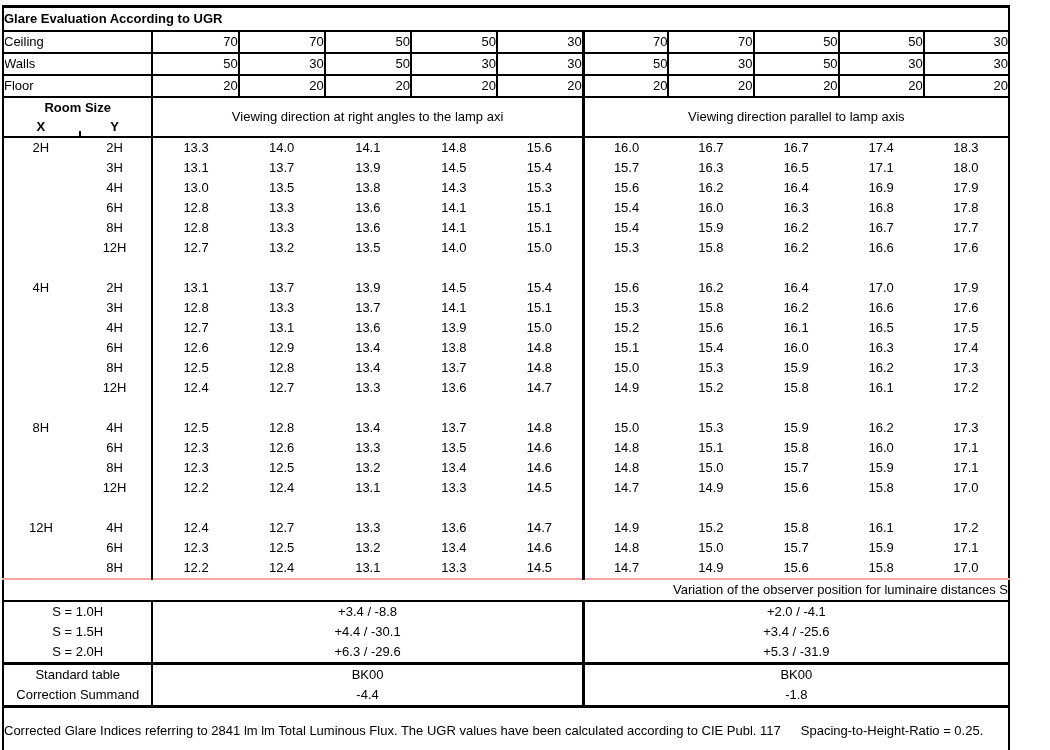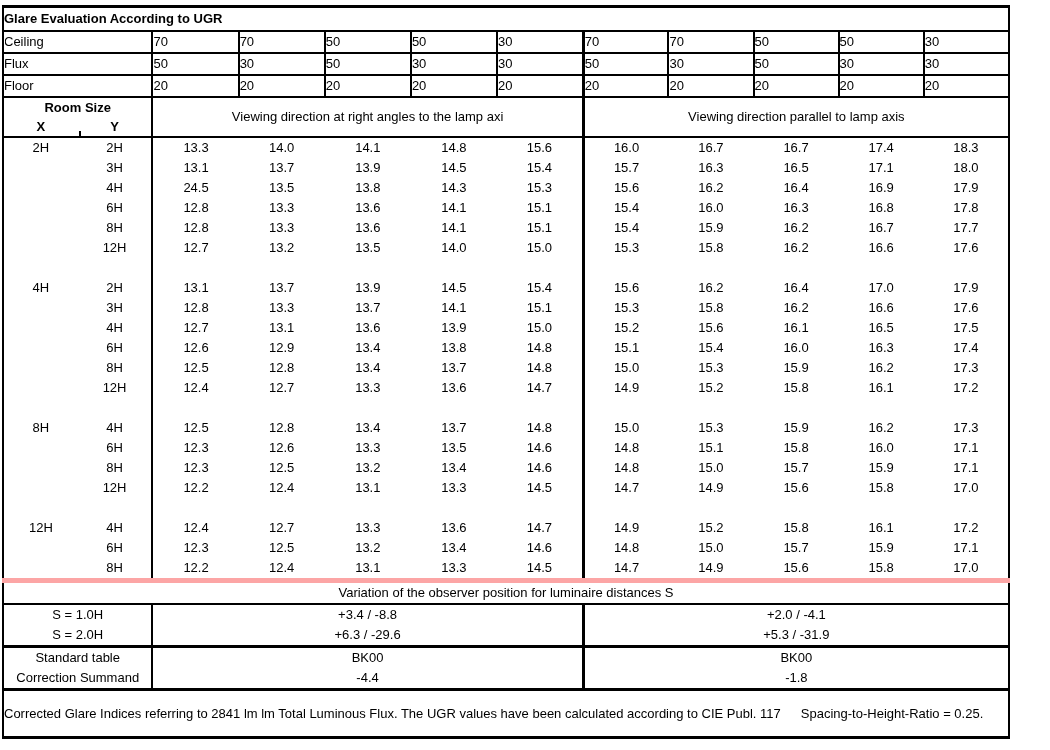--- a/index.html
+++ b/index.html
@@ -15,38 +15,38 @@
   table.main td {
     padding: 0; font-size: 13px; line-height: 20px;
     white-space: nowrap; overflow: hidden; vertical-align: middle;
   }
   .title-cell {
     font-weight: bold; font-size: 14px; text-align: left; padding-left: 5px;
     height: 22px; border-bottom: 2px solid #000;
   }
   .surf td { border: 2px solid #000; height: 17px; }
   .surf-label { text-align: left; padding-left: 5px; border-radius: 8px; }
-  .surf-val { text-align: left; }
+  .surf-val { text-align: right; }
   .vdiv { border-right-width: 3px !important; }
   .colhead-row td { border-bottom: 2px solid #000; height: 37px; vertical-align: top; }
   .roomsize-cell { border-right: 2px solid #000; position: relative; font-weight: bold; }
   .rs-top { text-align: center; line-height: 20px; }
   .rs-bottom { display: flex; line-height: 18px; }
   .rs-x, .rs-y { flex: 1; text-align: center; }
   .roomsize-cell .xy-tick {
     position: absolute; left: 75px; bottom: 0; width: 2px; height: 5px; background: #000;
   }
   .dirhead { text-align: center; line-height: 20px; }
   .dirhead.left { border-right: 3px solid #000; }
   #ugr-body td { height: 20px; text-align: center; border: 0; }
   .col-y { border-right: 2px solid #000 !important; }
   .mid  { border-right: 3px solid #000 !important; }
   .variation-row td {
-    border-top: 5px solid #fca5a5; border-bottom: 2px solid #000;
-    text-align: center; padding-left: 5px; height: 19px;
+    border-top: 2px solid #fca5a5; border-bottom: 2px solid #000;
+    text-align: right; padding-left: 5px; height: 19px;
   }
   .srow td { height: 20px; text-align: center; border: 0; }
   .slabel { border-right: 2px solid #000 !important; }
   .sleft  { border-right: 3px solid #000 !important; }
   .sumsec td { height: 19px; text-align: center; border: 0; }
   .sumsec tr.first td { border-top: 3px solid #000; margin-left: 32px; }
   .footer-cell {
     border-top: 3px solid #000; height: 45px; vertical-align: top;
     text-align: left; padding: 1px 4px; line-height: 17px;
   }
@@ -86,21 +86,21 @@
           <td class="surf-val">50</td>
           <td class="surf-val">50</td>
           <td class="surf-val vdiv">30</td>
           <td class="surf-val">70</td>
           <td class="surf-val">70</td>
           <td class="surf-val">50</td>
           <td class="surf-val">50</td>
           <td class="surf-val">30</td>
         </tr>
         <tr class="surf">
-          <td class="surf-label" colspan="2">Flux</td>
+          <td class="surf-label" colspan="2">Walls</td>
           <td class="surf-val">50</td>
           <td class="surf-val">30</td>
           <td class="surf-val">50</td>
           <td class="surf-val">30</td>
           <td class="surf-val vdiv">30</td>
           <td class="surf-val">50</td>
           <td class="surf-val">30</td>
           <td class="surf-val">50</td>
           <td class="surf-val">30</td>
           <td class="surf-val">30</td>
@@ -160,21 +160,21 @@
           <td class="col-v mid">15.4</td>
           <td class="col-v">15.7</td>
           <td class="col-v">16.3</td>
           <td class="col-v">16.5</td>
           <td class="col-v">17.1</td>
           <td class="col-v">18.0</td>
         </tr>
         <tr>
           <td class="col-x"></td>
           <td class="col-y">4H</td>
-          <td class="col-v">24.5</td>
+          <td class="col-v">13.0</td>
           <td class="col-v">13.5</td>
           <td class="col-v">13.8</td>
           <td class="col-v">14.3</td>
           <td class="col-v mid">15.3</td>
           <td class="col-v">15.6</td>
           <td class="col-v">16.2</td>
           <td class="col-v">16.4</td>
           <td class="col-v">16.9</td>
           <td class="col-v">17.9</td>
         </tr>
@@ -425,20 +425,25 @@
       </tr>
     </tbody>
 
     <tbody>
       <tr class="srow">
         <td colspan="2" class="slabel">S = 1.0H</td>
         <td colspan="5" class="sleft">+3.4 / -8.8</td>
         <td colspan="5">+2.0 / -4.1</td>
       </tr>
       <tr class="srow">
+        <td colspan="2" class="slabel">S = 1.5H</td>
+        <td colspan="5" class="sleft">+4.4 / -30.1</td>
+        <td colspan="5">+3.4 / -25.6</td>
+      </tr>
+      <tr class="srow">
         <td colspan="2" class="slabel">S = 2.0H</td>
         <td colspan="5" class="sleft">+6.3 / -29.6</td>
         <td colspan="5">+5.3 / -31.9</td>
       </tr>
     </tbody>
 
     <tbody class="sumsec">
       <tr class="srow first">
         <td colspan="2" class="slabel">Standard table</td>
         <td colspan="5" class="sleft">BK00</td>

